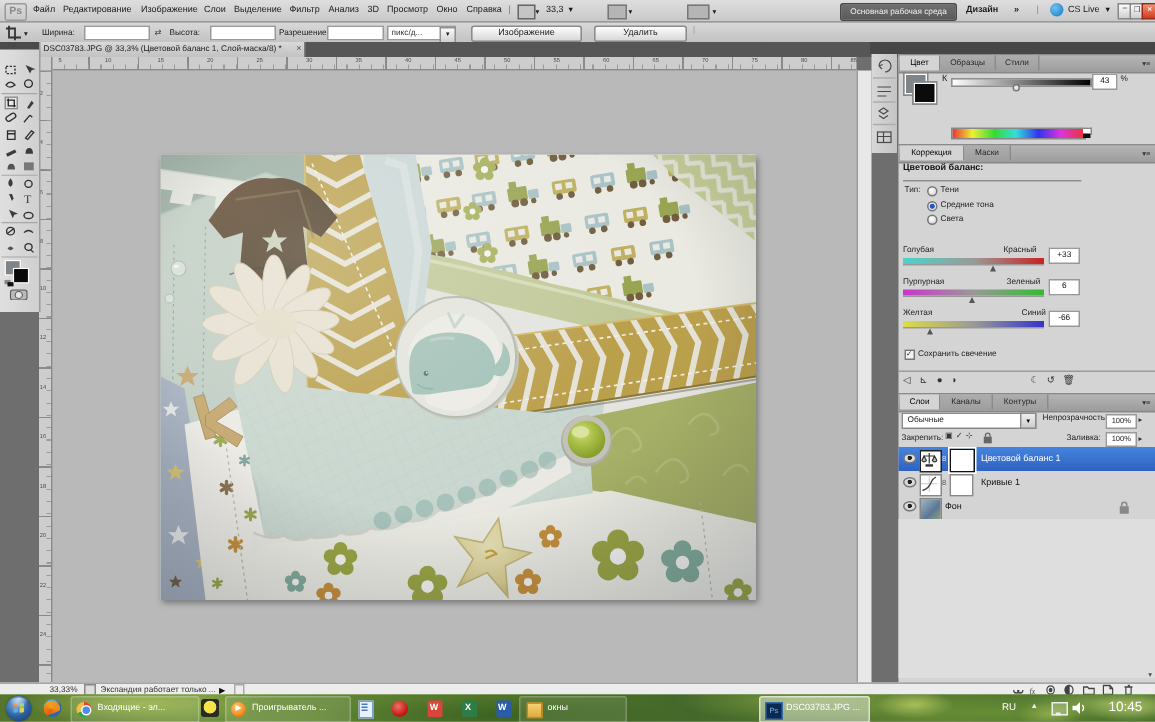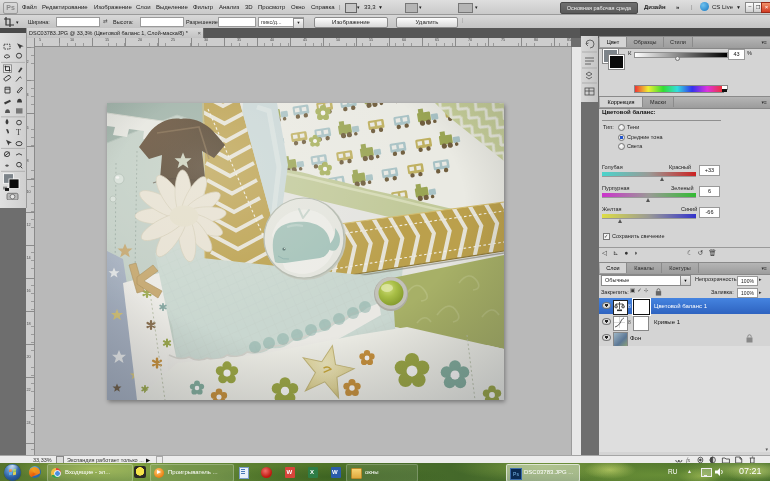--- a/index.html
+++ b/index.html
@@ -702,14 +702,14 @@
       <span class="abs" style="left:17px;top:4px;font-size:6px;color:#fff;">DSC03783.JPG ...</span>
     </div>
     <span class="abs" style="left:668px;top:5px;font-size:6.5px;color:#fff;">RU</span>
     <span class="abs" style="left:687px;top:5px;font-size:5px;color:#eee;">▲</span>
     <div class="abs" style="left:701px;top:5px;width:9px;height:7px;border:1px solid #eee;background:rgba(255,255,255,.2);"></div>
     <div class="abs" style="left:704px;top:12px;width:3px;height:2px;background:#eee;"></div>
     <svg class="abs" style="left:714px;top:4px;" width="10" height="10" viewBox="0 0 10 10">
         <path d="M1 3.5h2.5L6 1v8L3.5 6.5H1z" fill="#fff"></path>
         <path d="M7.5 3a3 3 0 010 4" stroke="#fff" fill="none" stroke-width="0.9"></path>
       </svg>
-    <span class="abs" style="left:739px;top:3px;font-size:9px;color:#fff;">07:21</span>
+    <span class="abs" style="left:739px;top:3px;font-size:9px;color:#fff;">10:45</span>
   </div>
 </div>
 </body></html>

